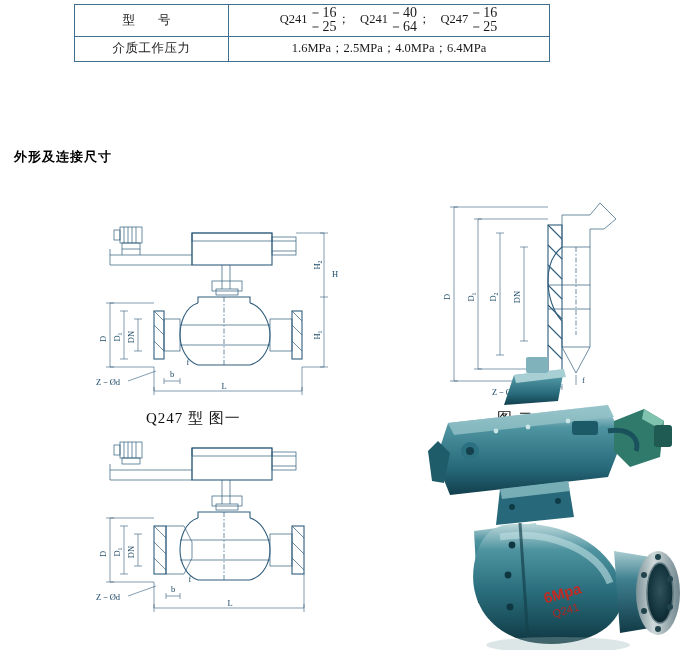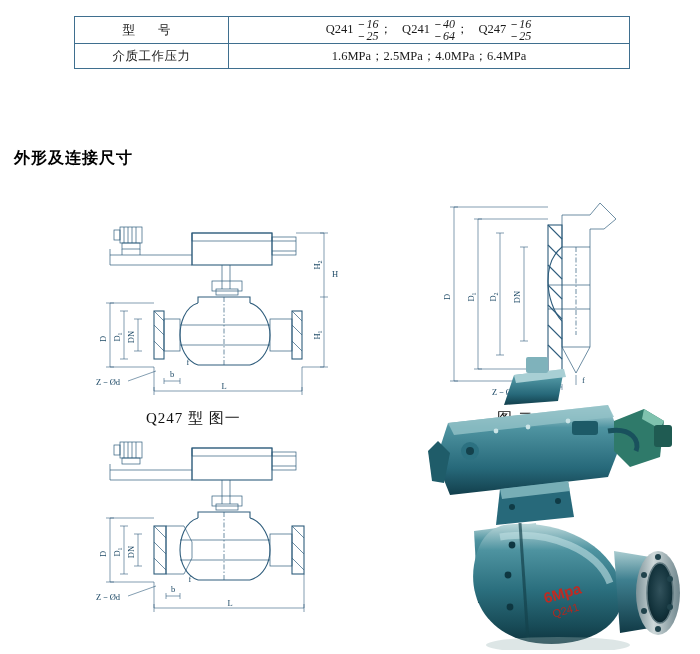--- a/index.html
+++ b/index.html
@@ -14,22 +14,21 @@
     font-family: "Liberation Serif", serif;
     color: #000;
     overflow: hidden;
   }
 
   
   .spec-table-wrap {
     position: absolute;
     left: 74px;
     top: 4px;
-    width: 556px;
-    margin-top: 12px;
+    width: 476px;
   }
   table.spec {
     border-collapse: collapse;
     width: 100%;
     border: 1px solid #3f6f8f;
   }
   table.spec td {
     border: 1px solid #3f6f8f;
     height: 22px;
     font-size: 12.5px;
@@ -42,37 +41,36 @@
     text-align: center;
     letter-spacing: 0.5px;
   }
   td.value {
     text-align: center;
   }
   .wide-space { letter-spacing: 10px; }
   .frac {
     display: inline-block;
     vertical-align: middle;
-    font-size: 12px;
+    font-size: 14px;
     line-height: 1.02;
     text-align: left;
     margin: 0 1px;
-    font-style: italic;
   }
   .frac .t { display: block; }
   .frac .b { display: block; }
   .modelrow { font-size: 12.5px; }
   .sp { display: inline-block; width: 7px; }
 
   
   .section-heading {
     position: absolute;
     left: 14px;
     top: 148px;
-    font-size: 16px;
+    font-size: 13px;
     font-weight: bold;
     font-family: "Liberation Sans", sans-serif;
     letter-spacing: 1px;
     color: #000;
   }
 
   
   .drawings { position: absolute; left: 0; top: 175px; width: 700px; height: 479px; }
 
   .caption {

